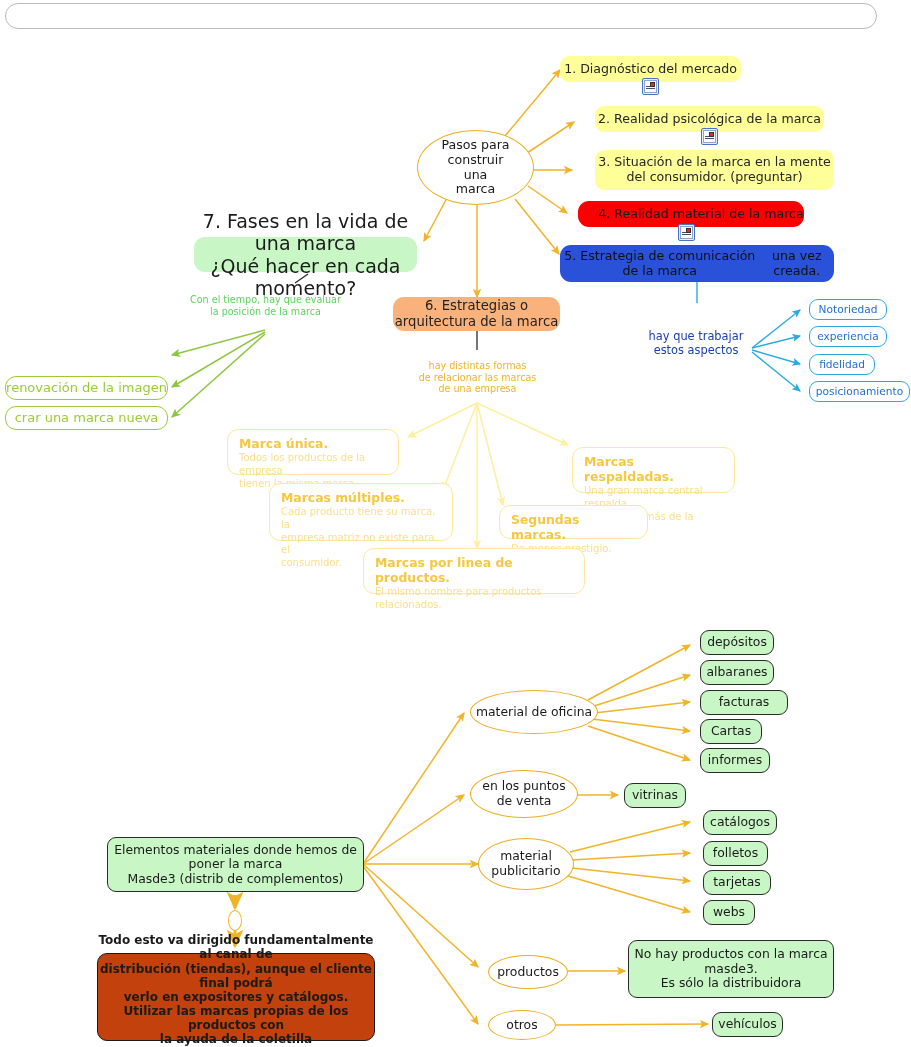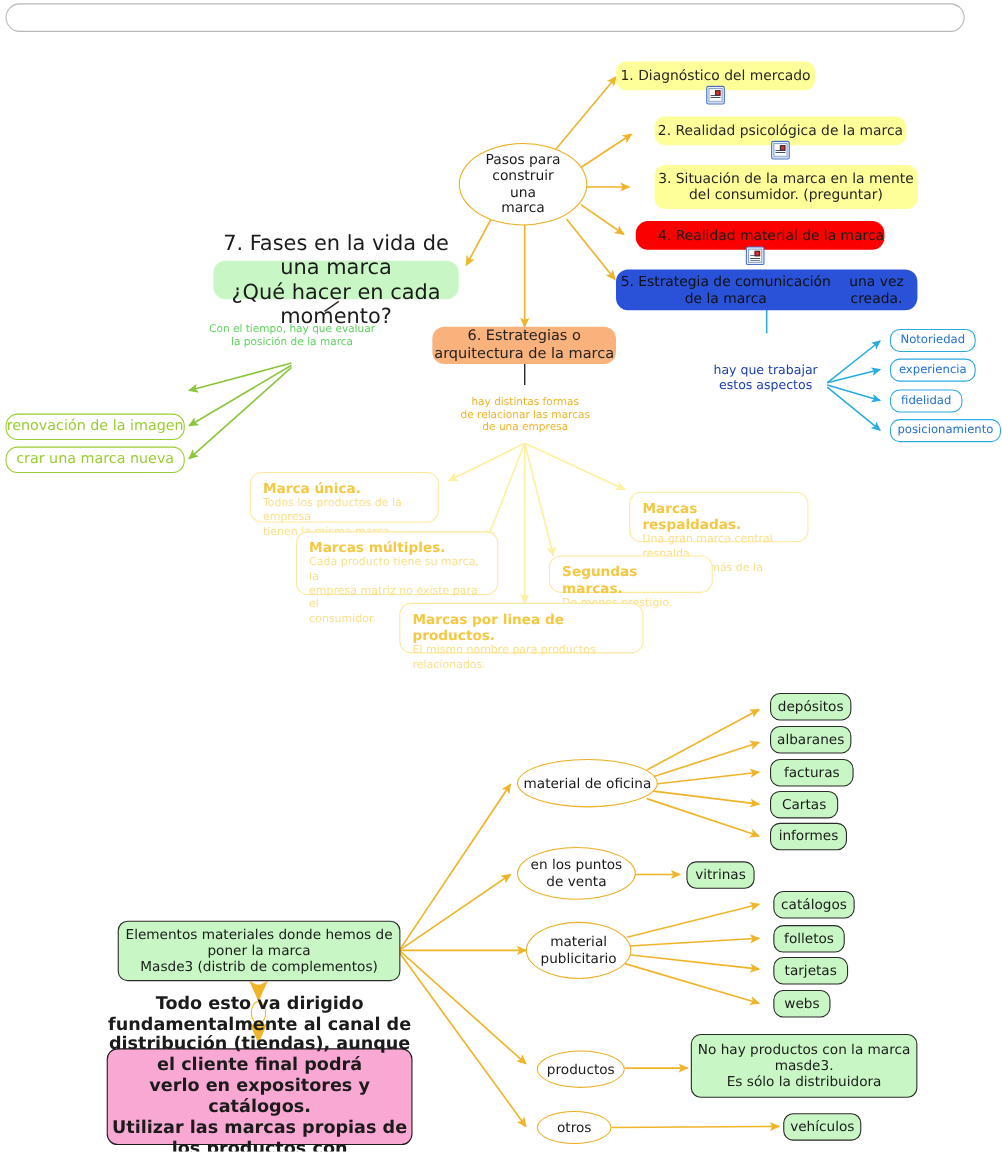--- a/index.html
+++ b/index.html
@@ -72,23 +72,23 @@
     border-radius: 11px;
   }
   .greenfill-b {
     background: #c8f7c5;
     color: #1b1b1b;
     font-size: 12.4px;
     border: 1.3px solid #2b2b2b;
     border-radius: 9px;
   }
   .yellowfill-b {
-    background: #f9a8d4;
+    background: #c2410c;
     color: #1b1b1b;
-    font-size: 16px;
+    font-size: 12px;
     border: 1.4px solid #1b1b1b;
     border-radius: 10px;
     font-weight: bold;
   }
   .greenoutline {
     background: #ffffff;
     color: #9acd32;
     font-size: 13px;
     border: 1.6px solid #9acd32;
     border-radius: 11px;
@@ -414,21 +414,21 @@
 
   <div class="node ellipse" style="left:470px; top:690px; width:128px; height:44px;">
     <span>material de oficina</span>
   </div>
   <div class="node greenfill-b" style="left:700px; top:630px; width:74px; height:25px;">
     <span>depósitos</span>
   </div>
   <div class="node greenfill-b" style="left:700px; top:660px; width:74px; height:25px;">
     <span>albaranes</span>
   </div>
-  <div class="node greenfill-b" style="left:700px; top:690px; width:76px; height:25px;">
+  <div class="node greenfill-b" style="left:700px; top:690px; width:88px; height:25px;">
     <span>facturas</span>
   </div>
   <div class="node greenfill-b" style="left:700px; top:719px; width:62px; height:25px;">
     <span>Cartas</span>
   </div>
   <div class="node greenfill-b" style="left:700px; top:748px; width:70px; height:25px;">
     <span>informes</span>
   </div>
 
   <div class="node ellipse" style="left:470px; top:770px; width:108px; height:48px; flex-direction:column;">

